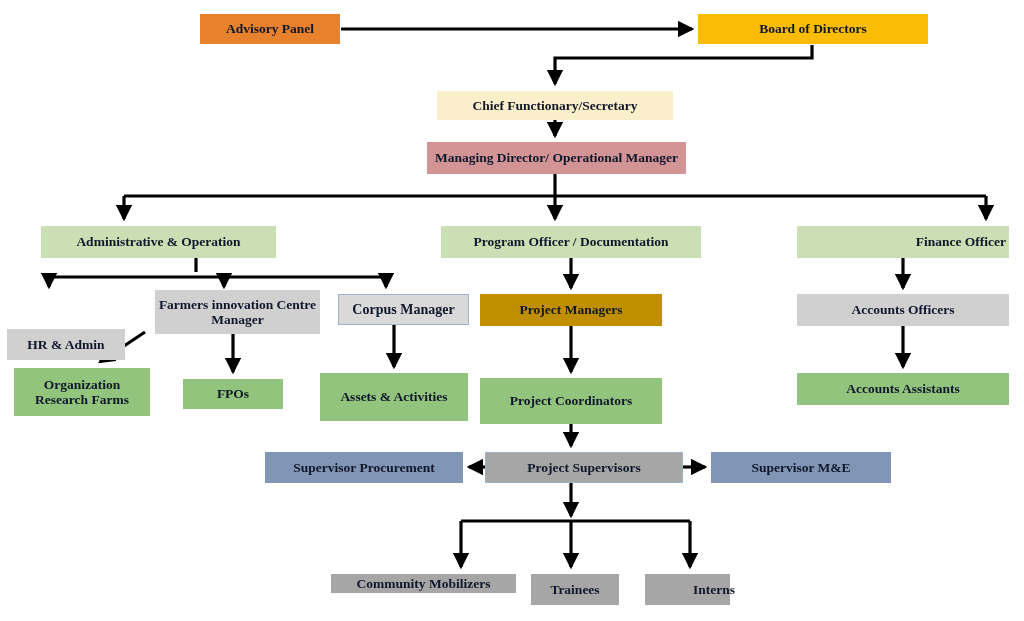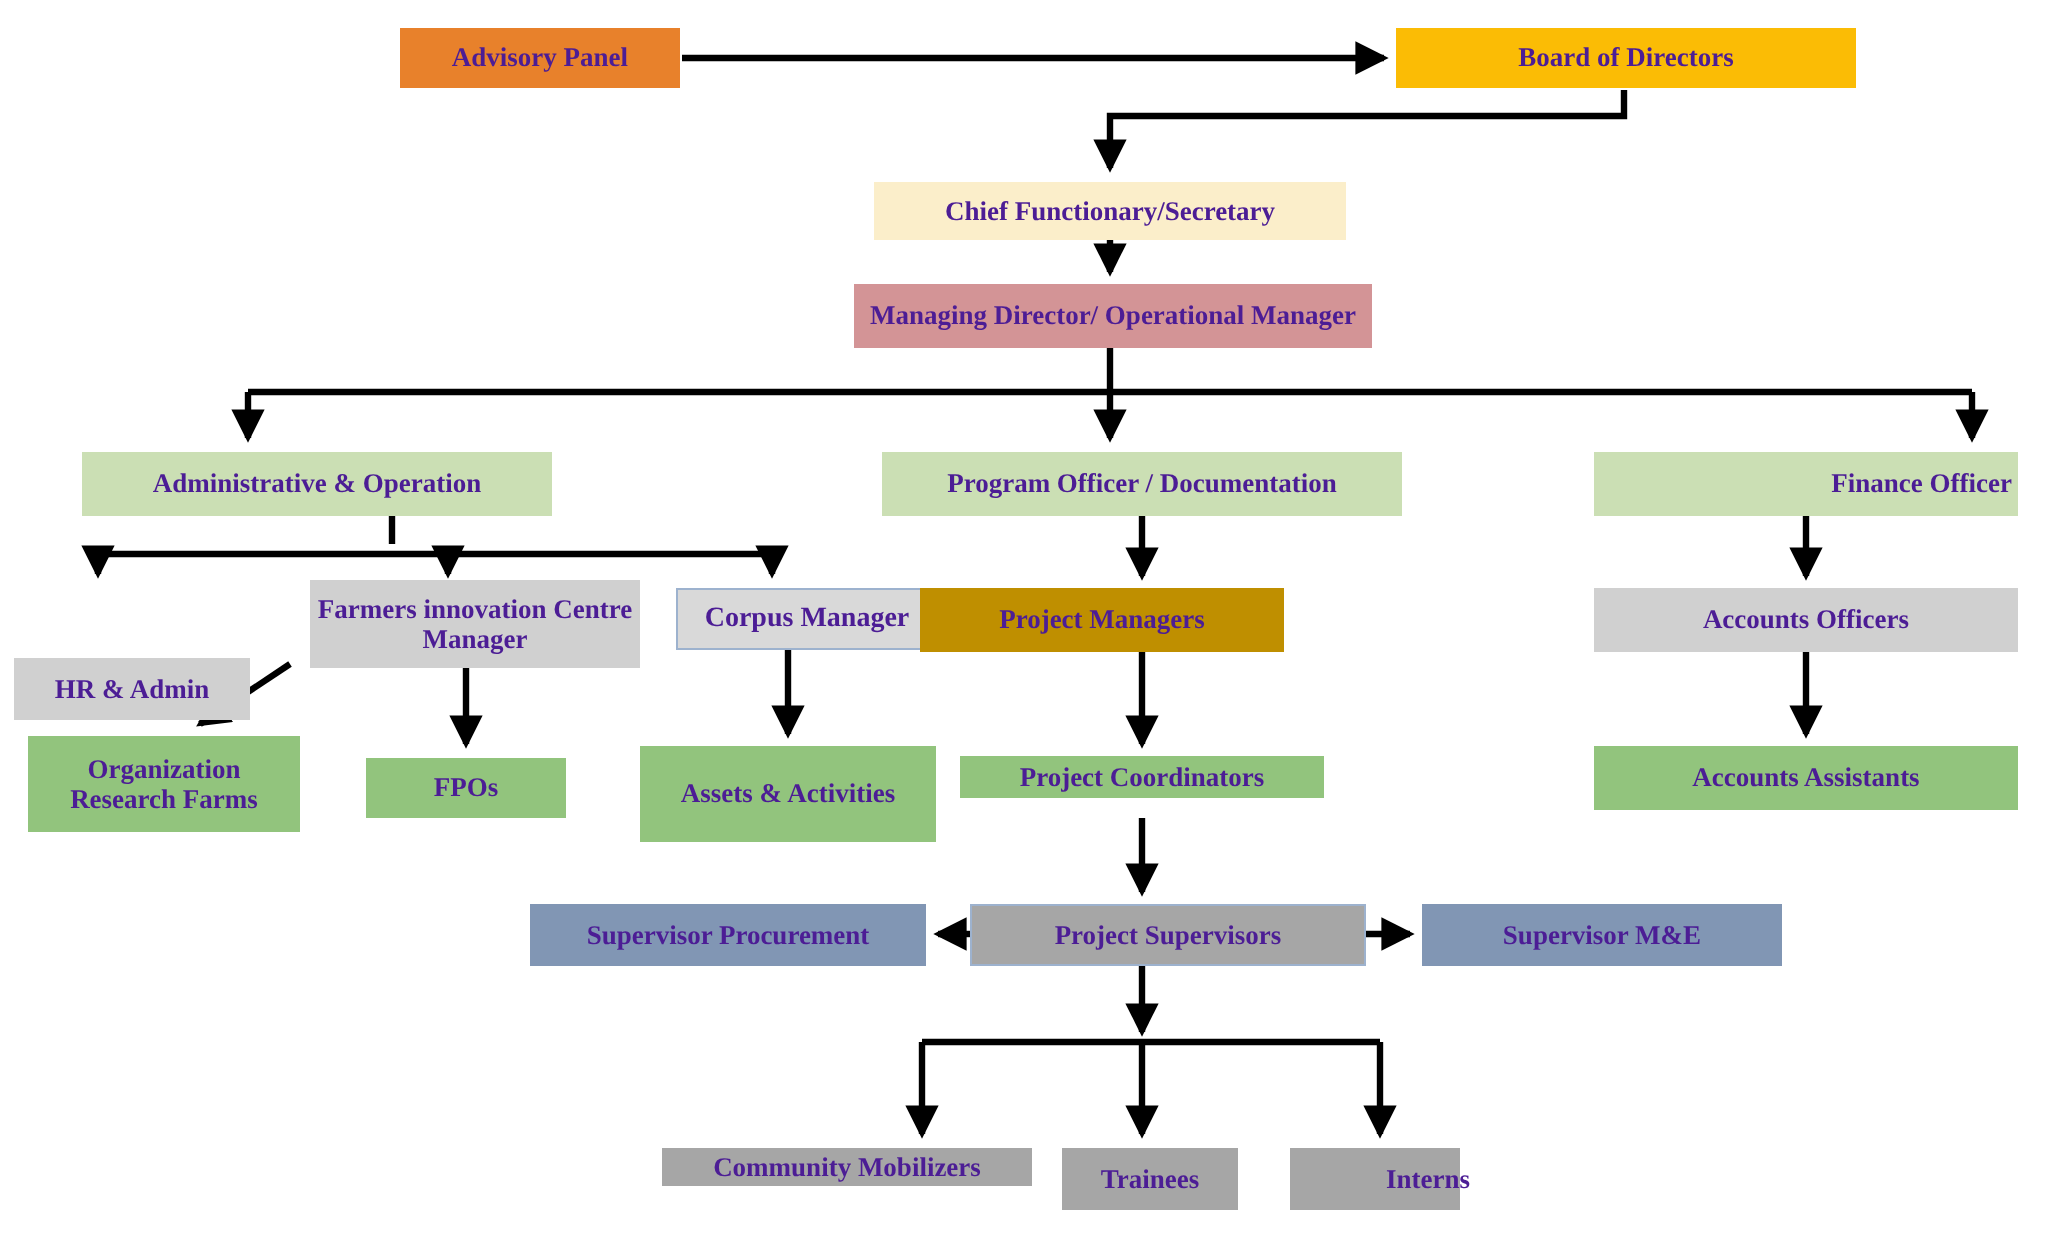--- a/index.html
+++ b/index.html
@@ -24,21 +24,21 @@
     pointer-events: none;
   }
   .node {
     position: absolute;
     box-sizing: border-box;
     display: flex;
     align-items: center;
     justify-content: center;
     text-align: center;
     font-weight: bold;
-    color: #4c1d95;
+    color: #0f172a;
     line-height: 1.12;
     padding: 1px 3px;
     z-index: 3;
   }
   .node span {
     display: block;
     width: 100%;
   }
 </style>
 </head>
@@ -154,36 +154,36 @@
       </div>
       <div class="node" style="left: 7px; top: 294px; width: 118px; height: 31px; background: rgb(208, 208, 208); font-size: 13.5px; border: none; margin-top: 35px;">
         <span>HR &amp; Admin</span>
       </div>
       <div class="node" style="left: 155px; top: 290px; width: 165px; height: 44px; background: rgb(208, 208, 208); font-size: 13.5px; border: none;">
         <span>Farmers innovation Centre Manager</span>
       </div>
       <div class="node" style="left: 338px; top: 294px; width: 131px; height: 31px; background: rgb(217, 217, 217); font-size: 14px; border: 1px solid rgb(157, 178, 206);">
         <span>Corpus Manager</span>
       </div>
-      <div class="node" style="left: 460px; top: 294px; width: 182px; height: 32px; background: rgb(191, 143, 0); font-size: 13.5px; border: none; justify-content: center;">
+      <div class="node" style="left: 480px; top: 294px; width: 182px; height: 32px; background: rgb(191, 143, 0); font-size: 13.5px; border: none; justify-content: center;">
         <span>Project Managers</span>
       </div>
       <div class="node" style="left: 797px; top: 294px; width: 212px; height: 32px; background: rgb(208, 208, 208); font-size: 13.5px; border: none;">
         <span>Accounts Officers</span>
       </div>
       <div class="node" style="left: 14px; top: 368px; width: 136px; height: 48px; background: rgb(146, 196, 125); font-size: 13.5px; border: none;">
         <span>Organization Research Farms</span>
       </div>
       <div class="node" style="left: 183px; top: 379px; width: 100px; height: 30px; background: rgb(146, 196, 125); font-size: 13.5px; border: none;">
         <span>FPOs</span>
       </div>
       <div class="node" style="left: 320px; top: 373px; width: 148px; height: 48px; background: rgb(146, 196, 125); font-size: 13.5px; border: none;">
         <span>Assets &amp; Activities</span>
       </div>
-      <div class="node" style="left: 480px; top: 378px; width: 182px; height: 21px; background: rgb(146, 196, 125); font-size: 13.5px; border: none;">
+      <div class="node" style="left: 480px; top: 378px; width: 182px; height: 46px; background: rgb(146, 196, 125); font-size: 13.5px; border: none;">
         <span>Project Coordinators</span>
       </div>
       <div class="node" style="left: 797px; top: 373px; width: 212px; height: 32px; background: rgb(146, 196, 125); font-size: 13.5px; border: none;">
         <span>Accounts Assistants</span>
       </div>
       <div class="node" style="left: 265px; top: 452px; width: 198px; height: 31px; background: rgb(129, 150, 180); font-size: 13.5px; border: none;">
         <span>Supervisor Procurement</span>
       </div>
       <div class="node" style="left: 485px; top: 452px; width: 198px; height: 31px; background: rgb(166, 166, 166); font-size: 13.5px; border: 1px solid rgb(157, 178, 206);">
         <span>Project Supervisors</span>

